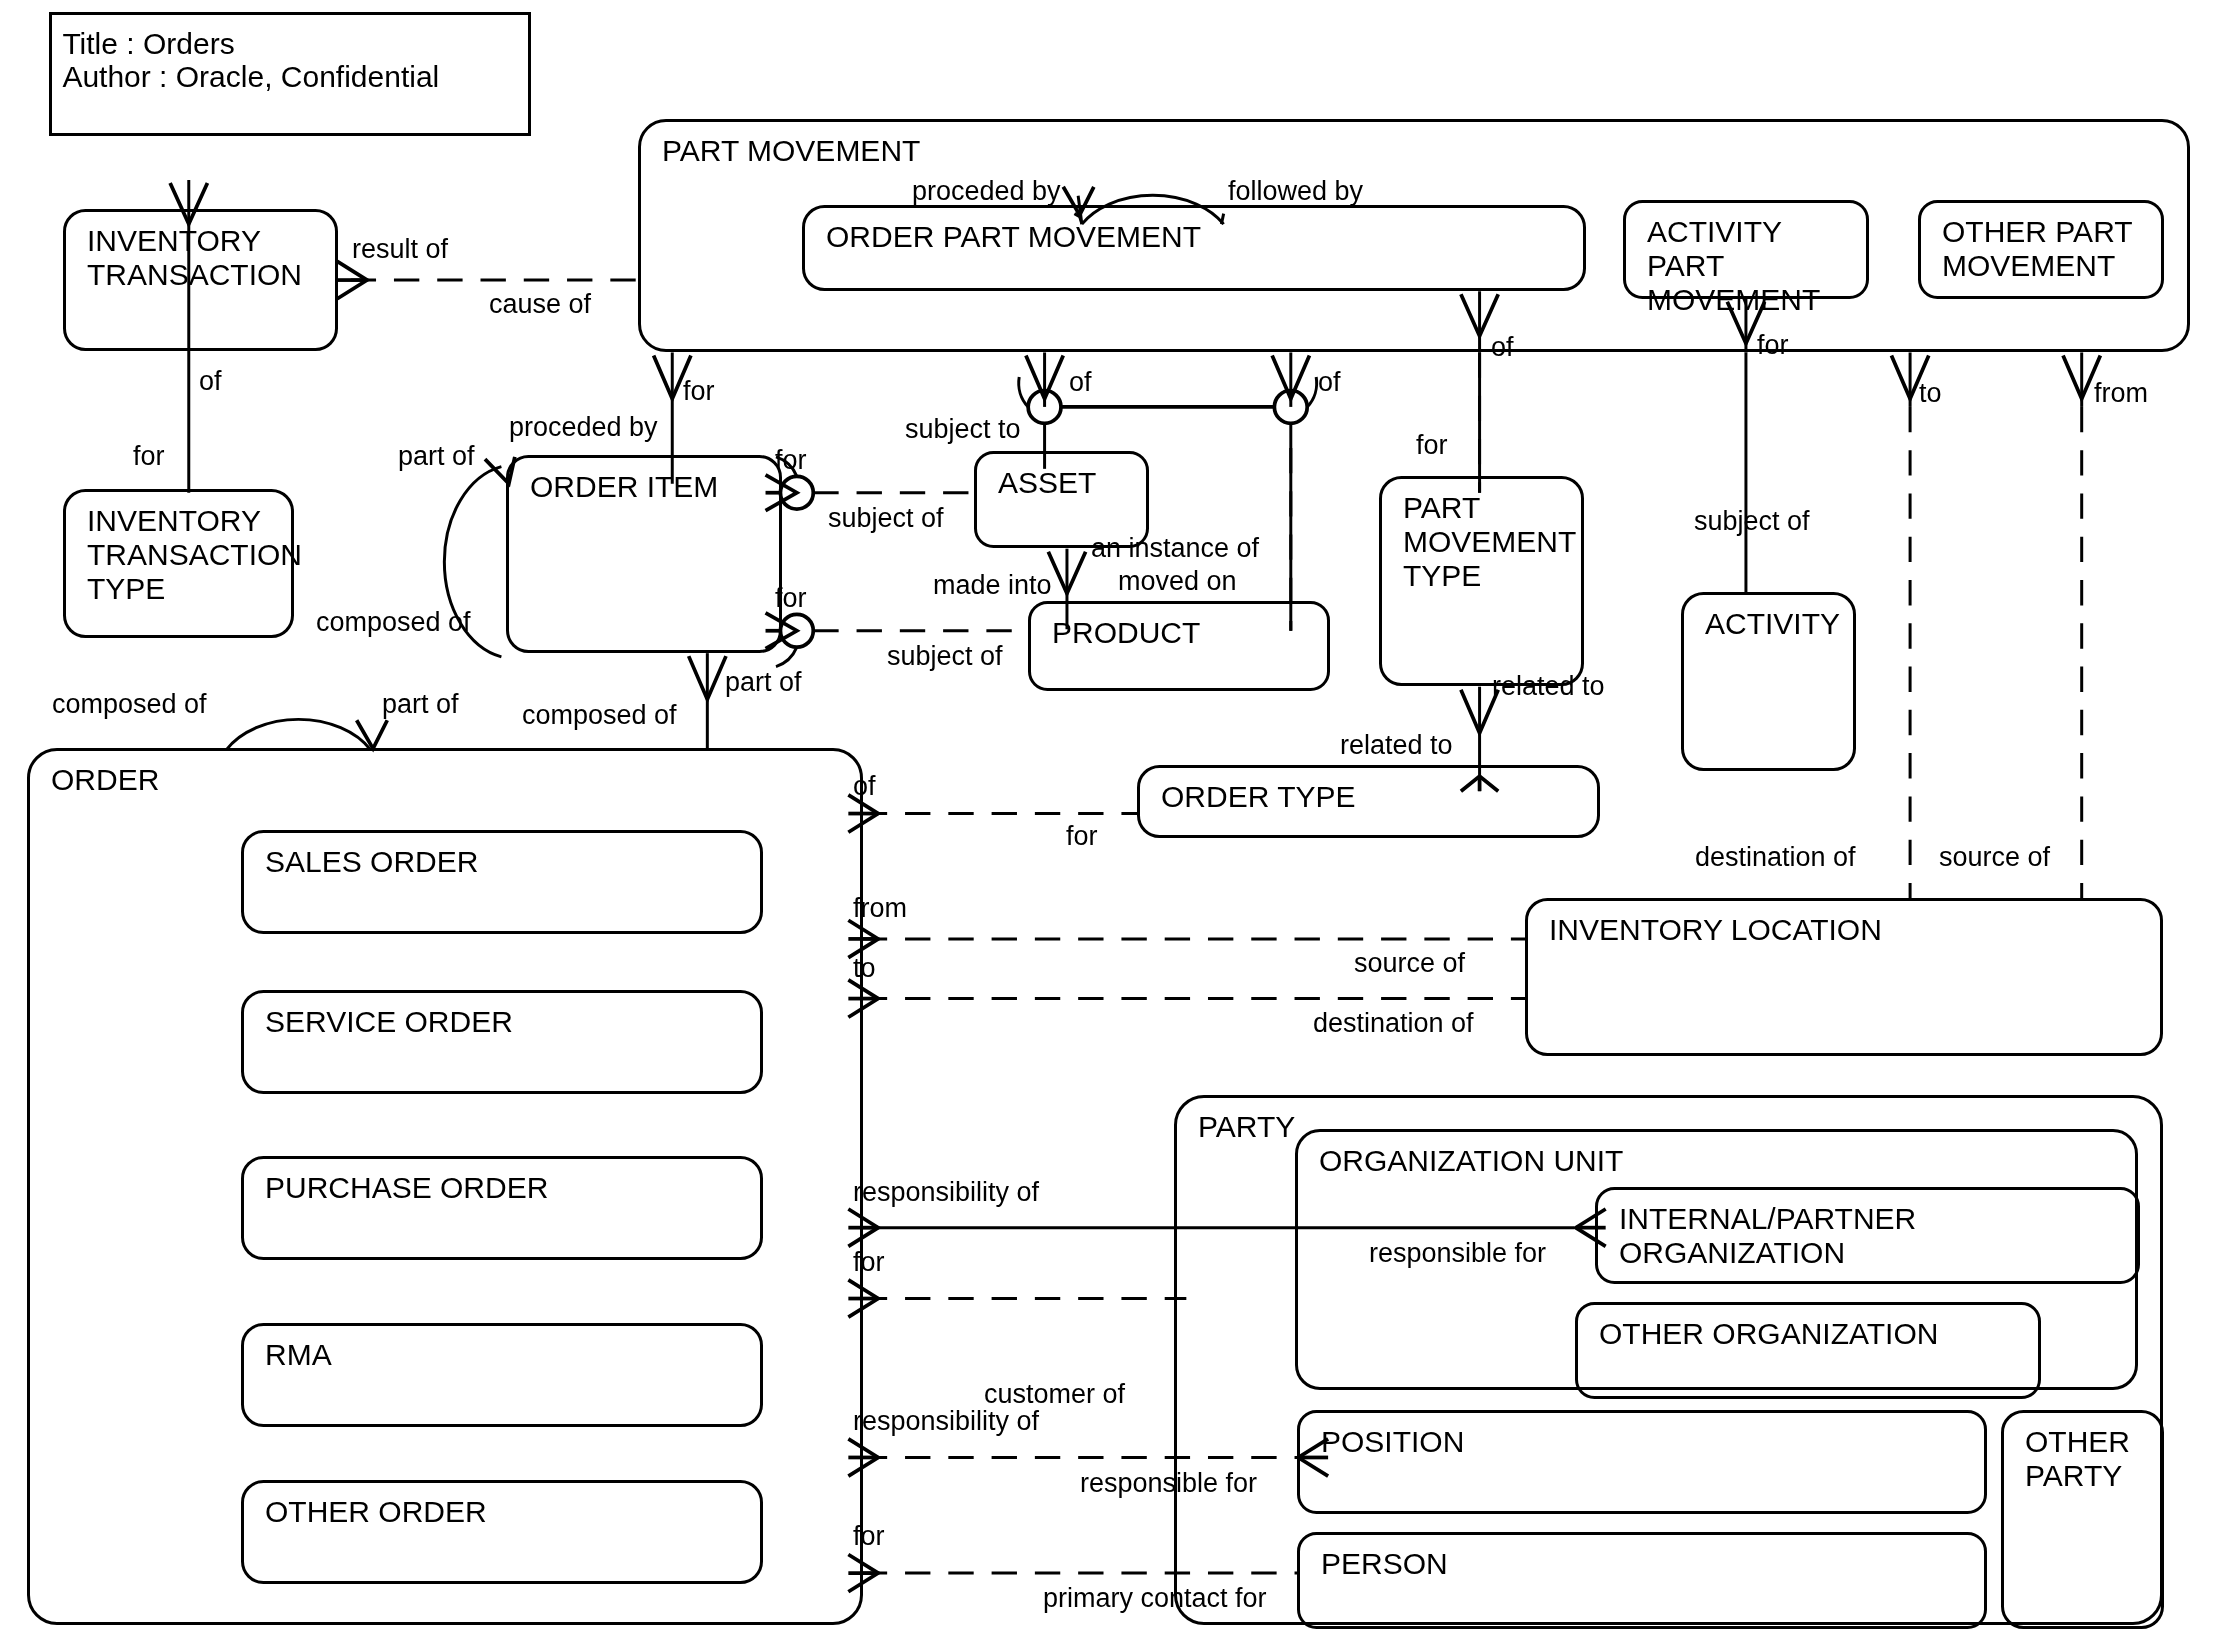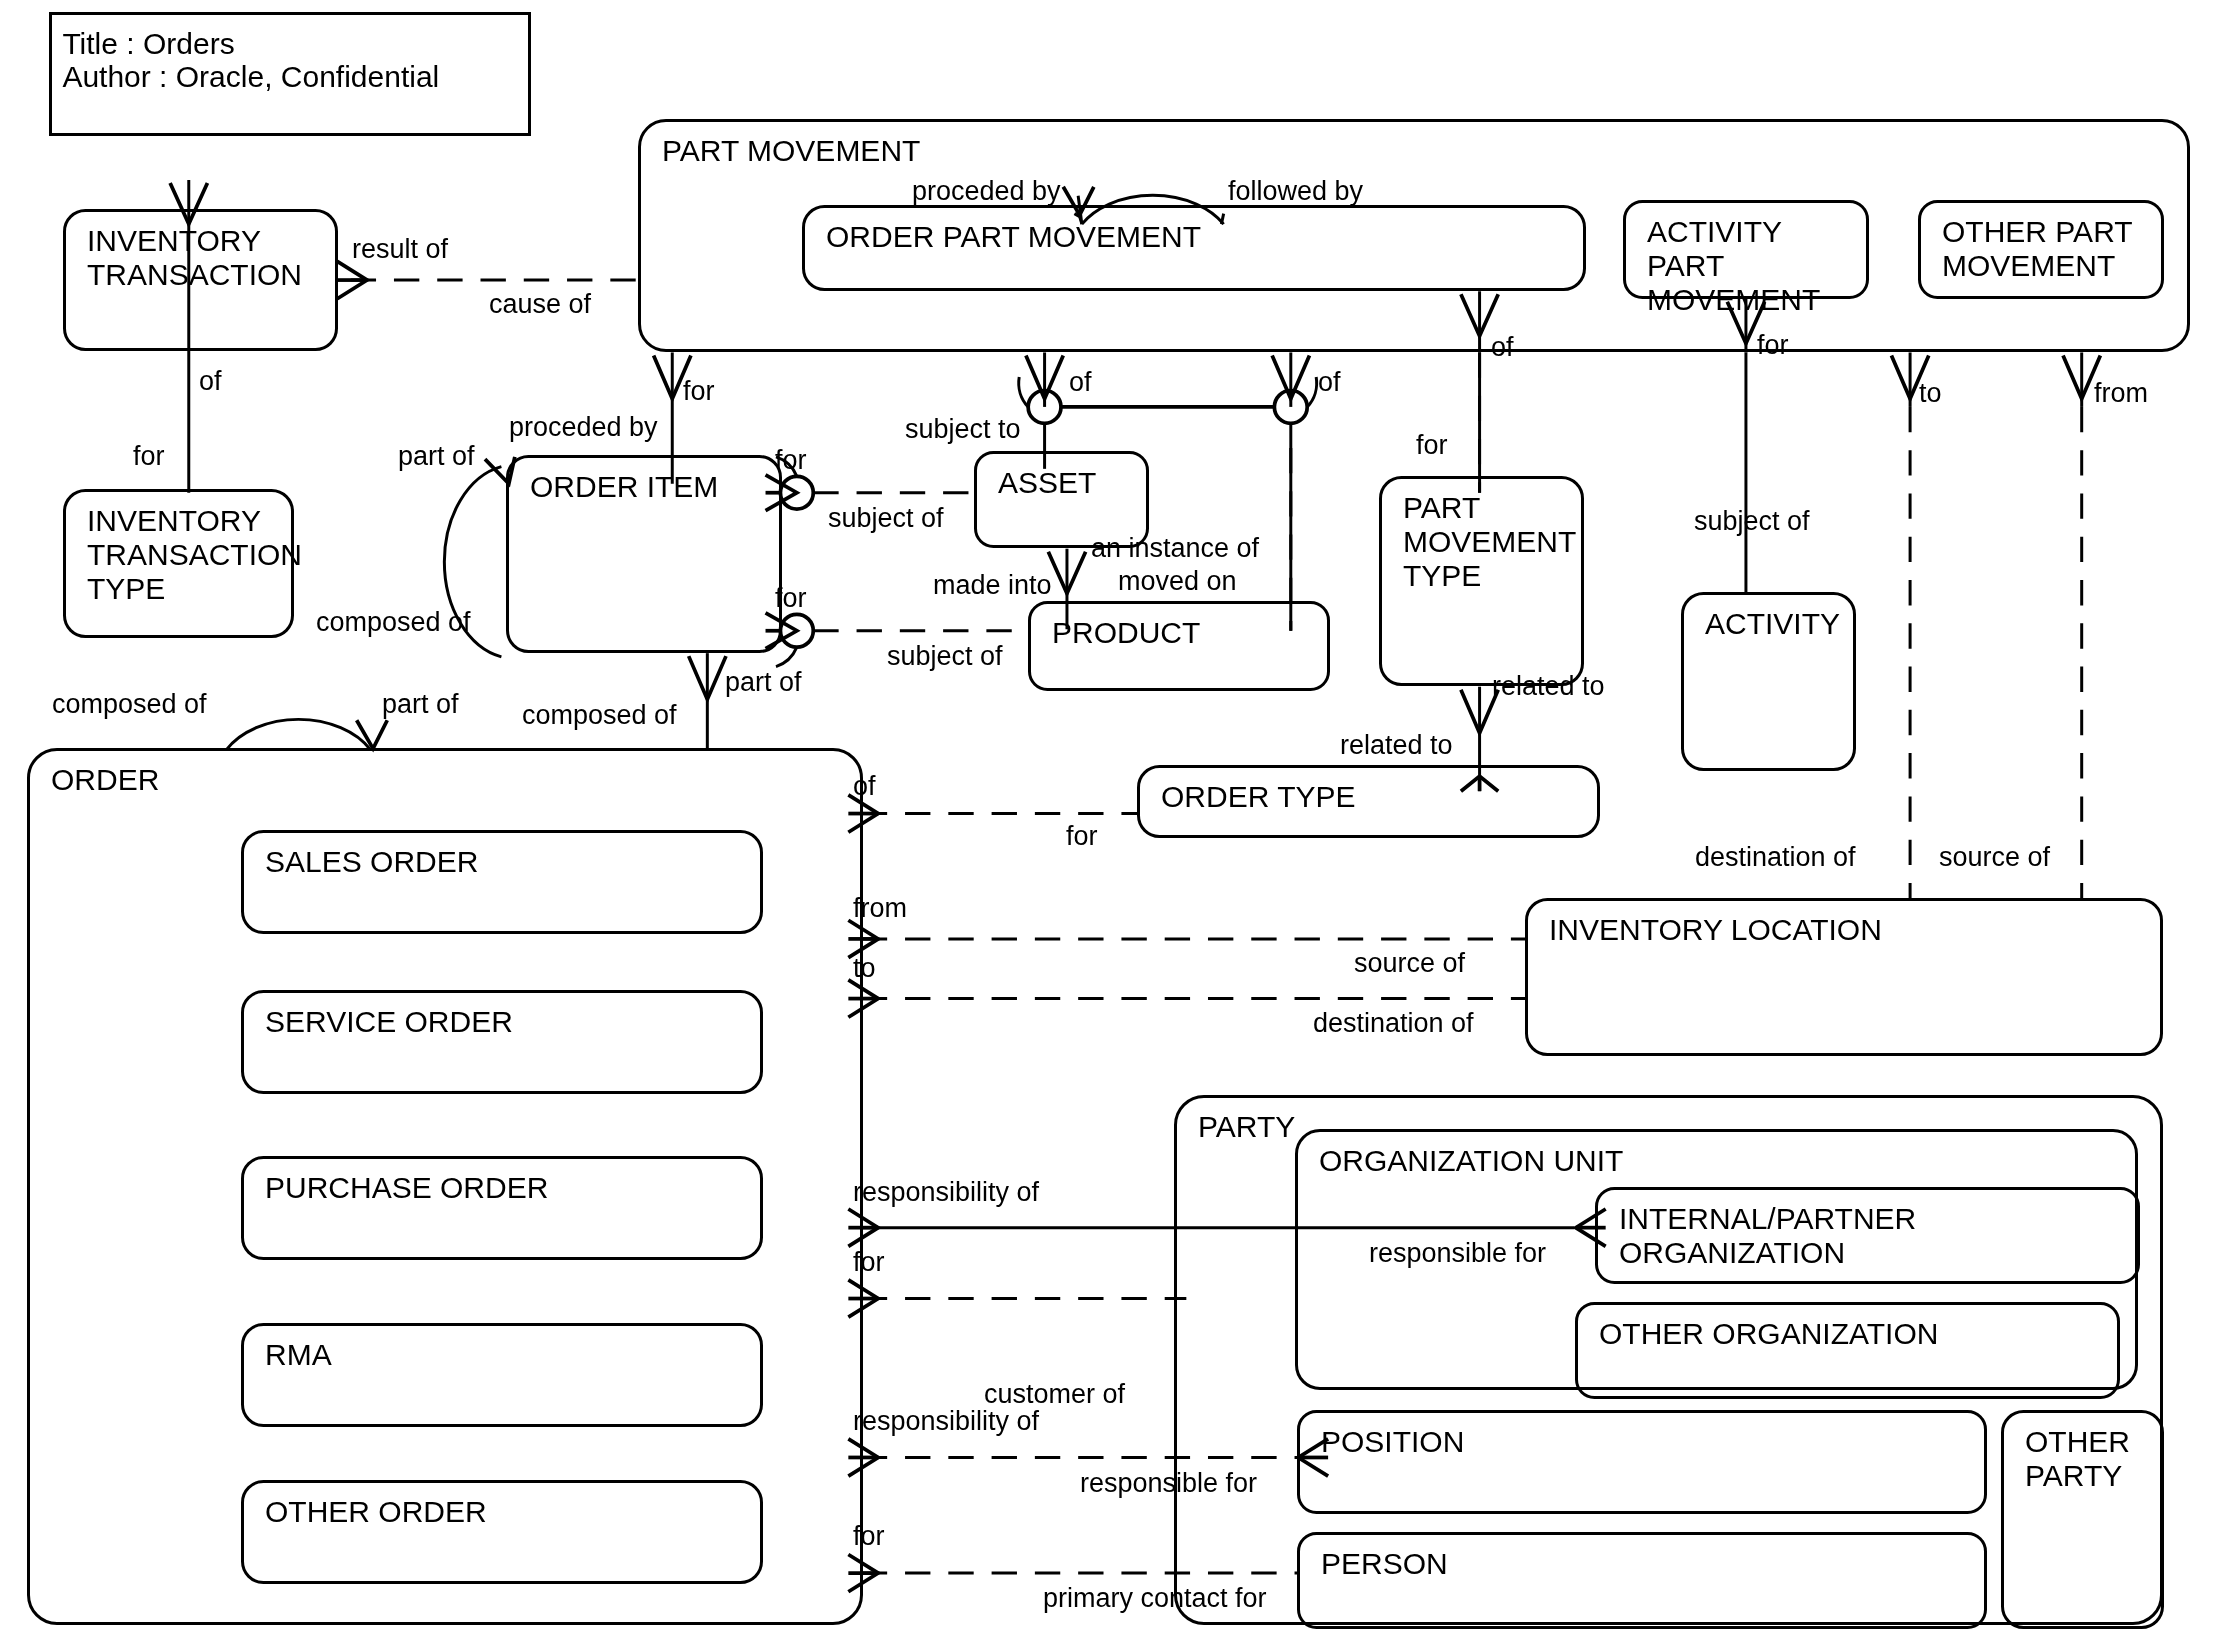--- a/index.html
+++ b/index.html
@@ -234,21 +234,21 @@
   </div>
 
   <div class="ent" style="left:1295px;top:1129px;width:843px;height:261px;border-radius:25px;text-align:center;">
     <span class="lbl">ORGANIZATION UNIT</span>
   </div>
 
   <div class="ent" style="left:1575px;top:1187px;width:545px;height:97px;border-radius:19.4px;margin-left:20px;">
     <span class="lbl">INTERNAL/PARTNER ORGANIZATION</span>
   </div>
 
-  <div class="ent" style="left:1575px;top:1302px;width:545px;height:97px;border-radius:19.4px;">
+  <div class="ent" style="left:1575px;top:1302px;width:466px;height:97px;border-radius:19.4px;">
     <span class="lbl">OTHER ORGANIZATION</span>
   </div>
 
   <div class="ent" style="left:1297px;top:1410px;width:690px;height:104px;border-radius:19.4px;">
     <span class="lbl">POSITION</span>
   </div>
 
   <div class="ent" style="left:1297px;top:1532px;width:690px;height:97px;border-radius:19.4px;">
     <span class="lbl">PERSON</span>
   </div>

